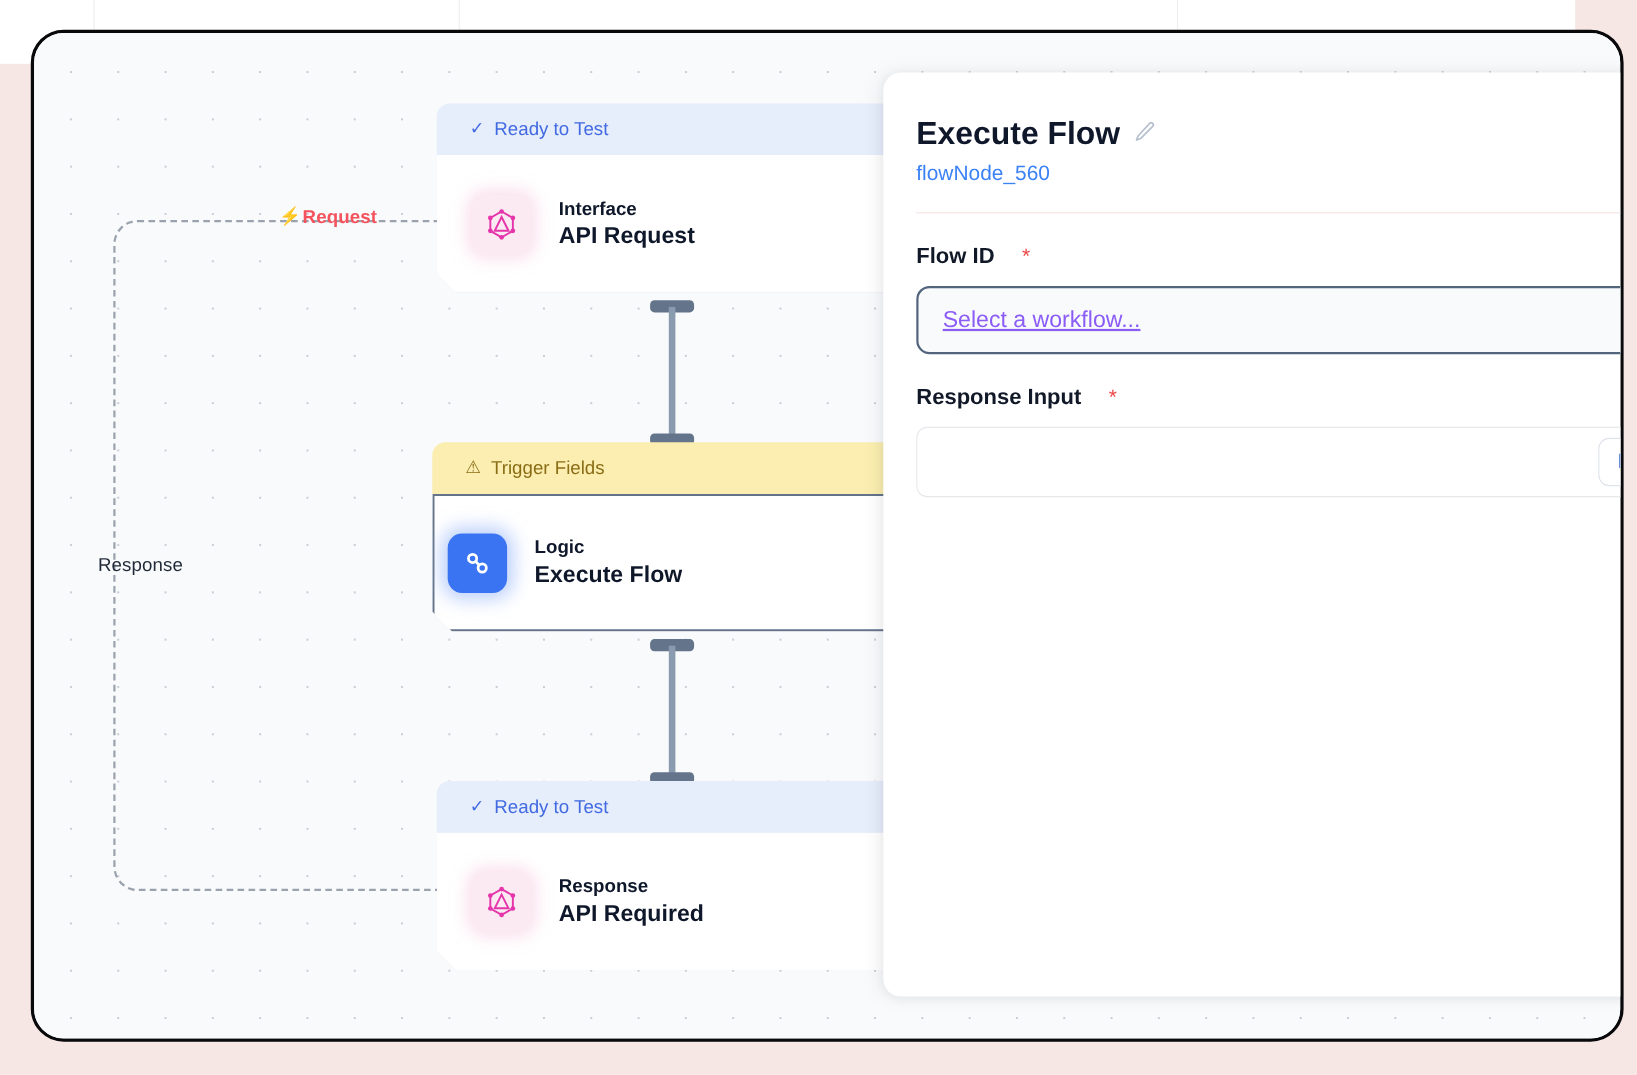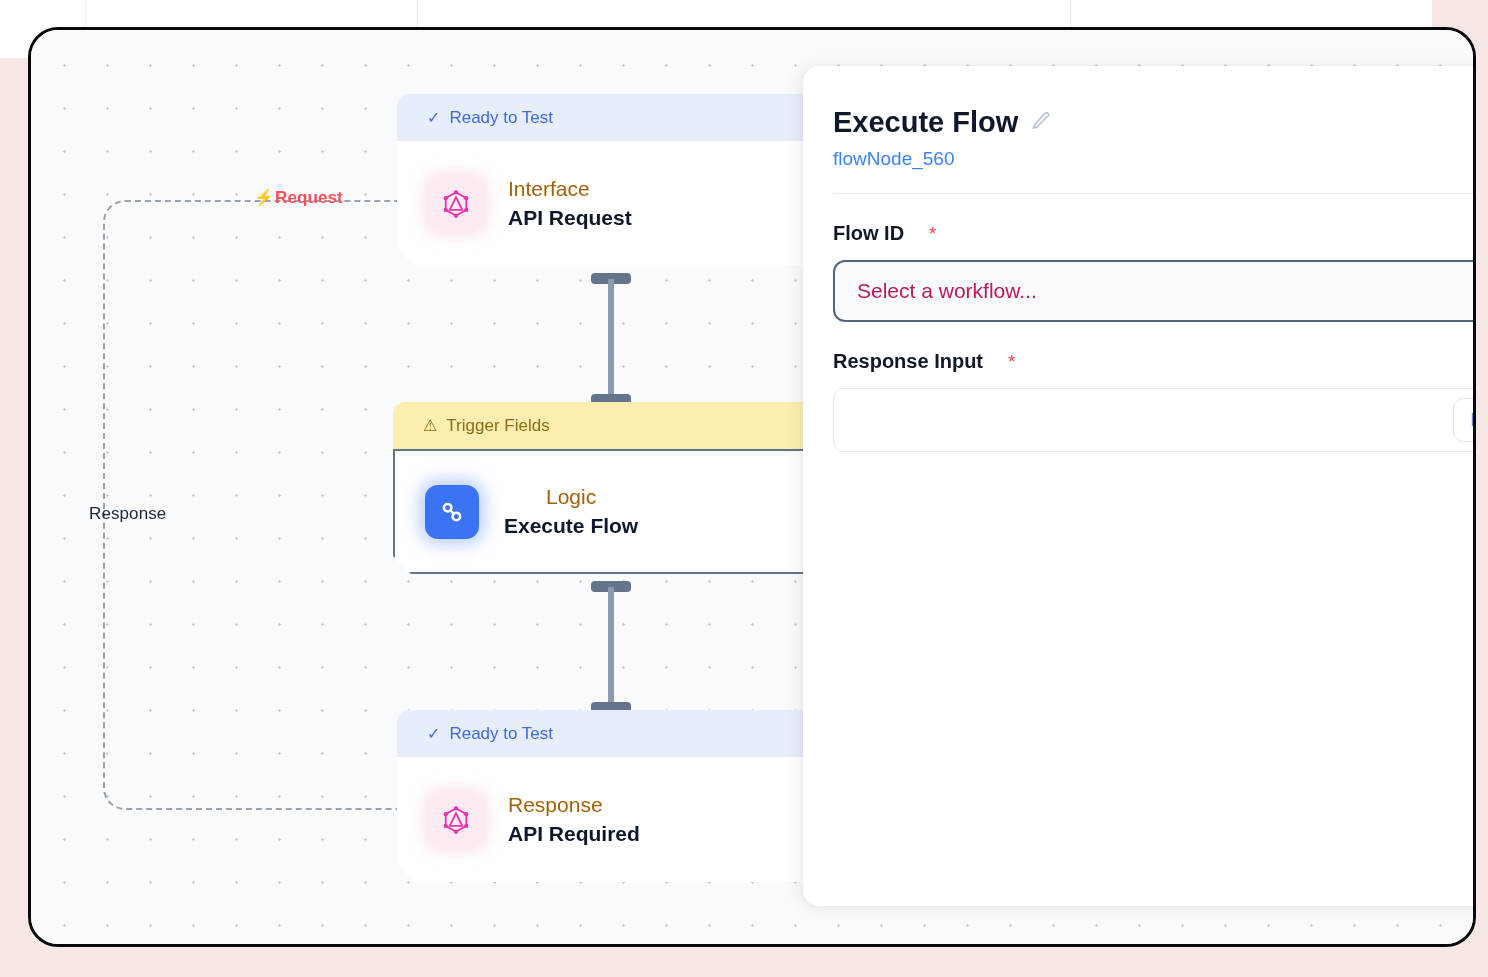--- a/index.html
+++ b/index.html
@@ -88,36 +88,35 @@
     padding-left: 32px;
     border-bottom-left-radius: 12px;
     border-bottom-right-radius: 12px;
     box-shadow: 0 1px 3px rgba(15,23,42,.10), 0 6px 14px rgba(15,23,42,.05);
     
     clip-path: polygon(0 0, calc(100% - 18px) 0, 100% 18px, 100% 100%, 18px 100%, 0 calc(100% - 18px));
   }
   .node-card.selected {
     background: #ffffff;
     border: 2px solid #64748b;
-    padding-left: 30px;
+    padding-left: 12px;
     box-shadow: 0 2px 6px rgba(15,23,42,.14), 0 10px 22px rgba(15,23,42,.07);
-    text-align: center;
   }
 
   .node-icon {
     width: 54px; height: 54px; flex: 0 0 54px;
     border-radius: 13px;
     display: flex; align-items: center; justify-content: center;
     margin-right: 25px;
   }
   .node-icon.pinkglow { background: #fbeaf1; box-shadow: 0 0 14px 5px rgba(245,200,222,.55); }
   .node-icon.blueglow { background: #3b74f2; box-shadow: 0 0 16px 6px rgba(147,178,248,.60); }
 
   .node-text { display: flex; flex-direction: column; gap: 4px; }
-  .node-kicker { font-size: 21px; color: #a16207; font-weight: 400; line-height: 1.15; }
+  .node-kicker { font-size: 17px; color: #0f172a; font-weight: 700; line-height: 1.15; }
   .node-title  { font-size: 21px; color: #0f172a; font-weight: 700; line-height: 1.15; }
 
   
   .connector { position: absolute; left: 560px; width: 40px; }
   #conn-1 { top: 243px; height: 132px; }
   #conn-2 { top: 551px; height: 132px; }
   .connector .cap {
     position: absolute; left: 0; width: 40px; height: 11px;
     background: #64748b; border-radius: 4px;
   }
@@ -153,21 +152,21 @@
   .select-control {
     margin-top: 15px;
     height: 62px; width: 700px;
     border: 2px solid #52657d;
     border-radius: 12px;
     background: #f8fafc;
     display: flex; align-items: center;
     padding: 0 22px;
     font-size: 21px; color: #334155;
   }
-  .select-placeholder { color: #be185d; }
+  .select-placeholder { color: #8b5cf6; text-decoration: underline; }
 
   .input-row {
     margin-top: 15px;
     height: 64px; width: 700px;
     border: 1px solid #e6e8ec;
     border-radius: 10px;
     background: #ffffff;
     display: flex; align-items: center; justify-content: flex-end;
     padding: 0 12px;
   }

